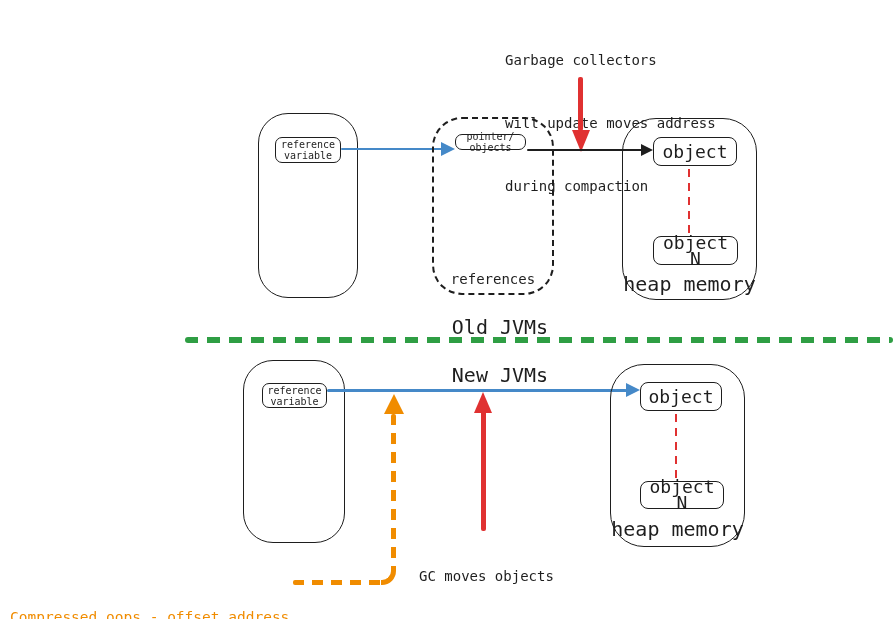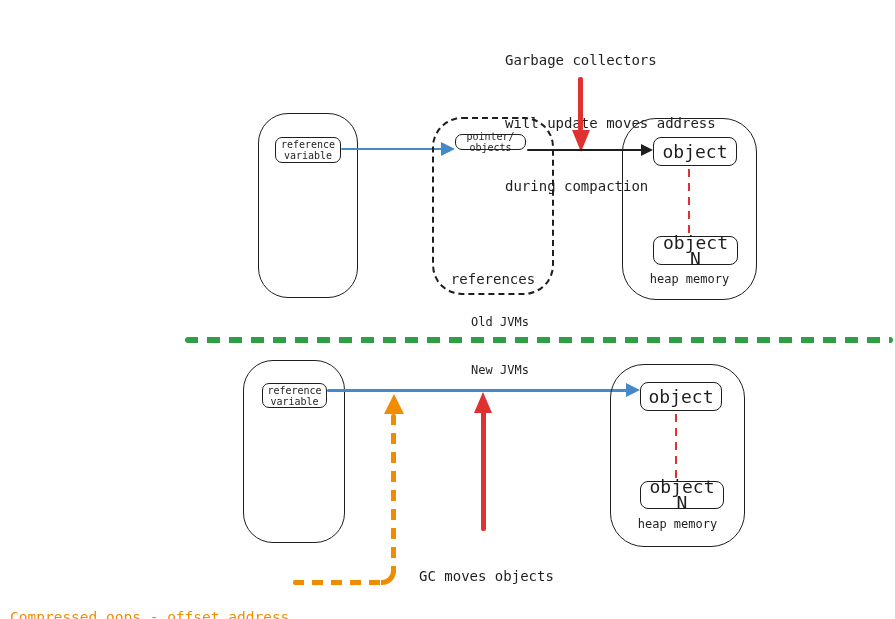--- a/index.html
+++ b/index.html
@@ -59,21 +59,21 @@
   .ah-right-black { border-top:6px solid transparent; border-bottom:6px solid transparent; border-left:12px solid #1e1e1e; }
   .ah-down-red    { border-left:9px solid transparent; border-right:9px solid transparent; border-top:22px solid #e03131; }
   .ah-up-red      { border-left:9px solid transparent; border-right:9px solid transparent; border-bottom:21px solid #e03131; }
   .ah-up-orange   { border-left:10px solid transparent; border-right:10px solid transparent; border-bottom:20px solid #f08c00; }
 
   
   .note { position:absolute; font-size:14px; line-height:21px; white-space:pre; }
   .note.gc { line-height:20px; }
   .note.orange { color:#f08c00; font-size:14.5px; line-height:22.5px; }
 
-  .center-label { position:absolute; text-align:center; font-size:12px; }
+  .center-label { position:absolute; text-align:center; font-size:20px; }
   .group-label  { position:absolute; text-align:center; font-size:14px; }
 </style>
 </head>
 <body>
 
 <div id="canvas">
 
   <div class="note" style="left:496px; top:8px;margin-left:9px;">
     <div>Garbage collectors</div>
     <div>will update moves address</div>

